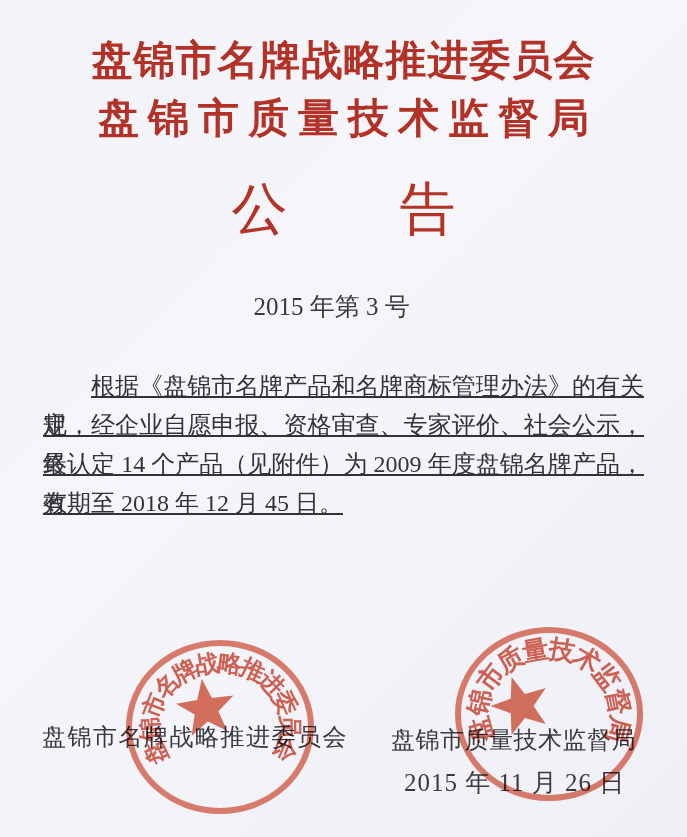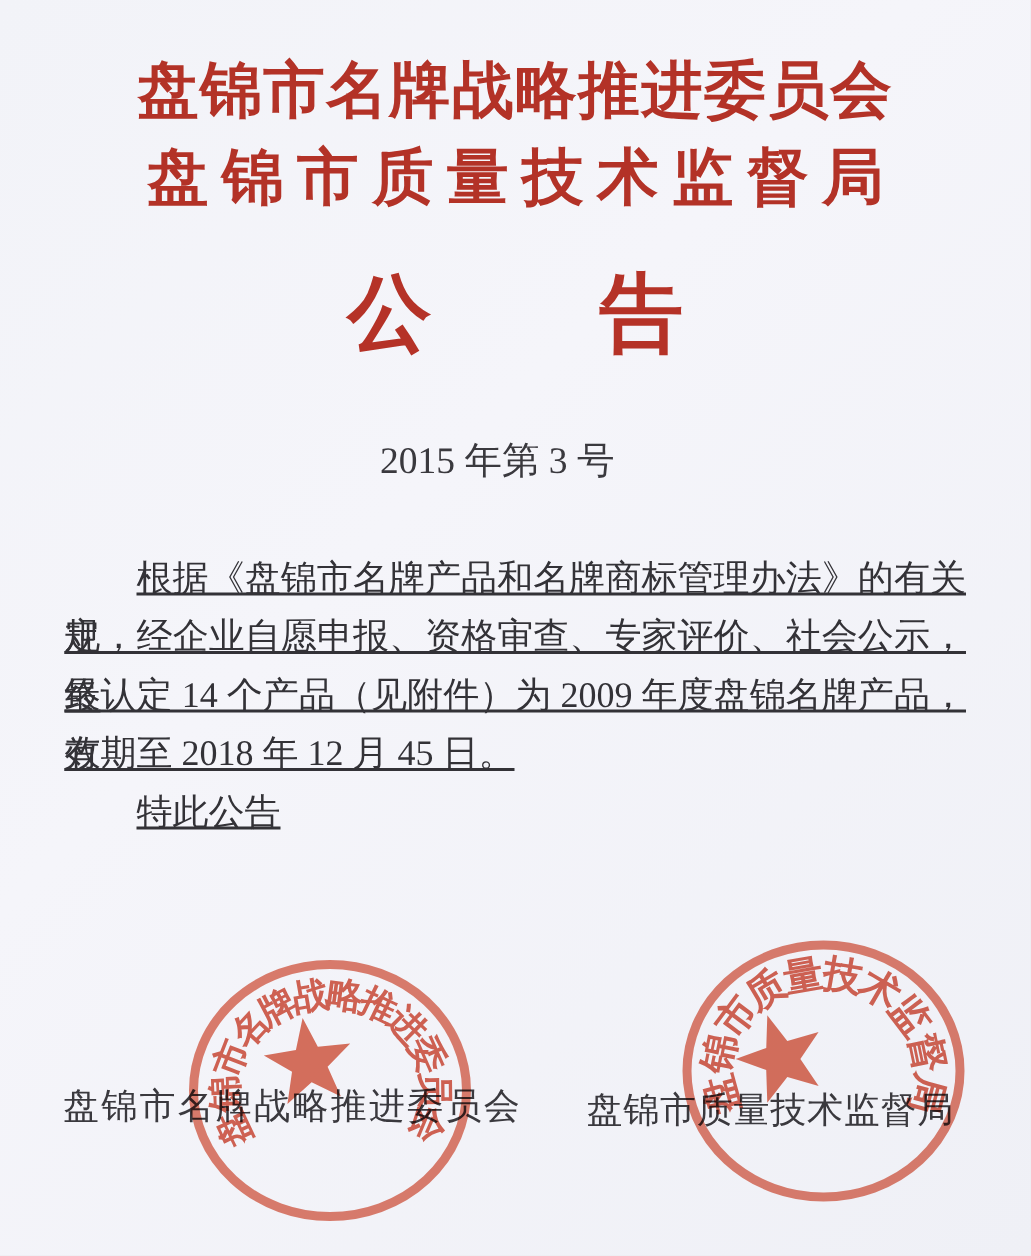--- a/index.html
+++ b/index.html
@@ -21,21 +21,21 @@
     font-weight: bold;
     font-size: 41px;
     color: #b33227;
     white-space: nowrap;
   }
   .title-1 { top: 33px; letter-spacing: 1px; }
   .title-2 { top: 91px; letter-spacing: 9px; text-indent: 9px; }
   .gonggao {
     position: absolute; top: 172px; left: 0; width: 687px;
     text-align: center;
-    font-weight: bold;
+    font-weight: normal;
     font-size: 56px;
     color: #b5examples3227;
     color: #b53227;
     white-space: pre;
   }
   .doc-number {
     position: absolute; top: 290px; left: 0; width: 663px;
     text-align: center;
     font-size: 25px;
     color: #3a393e;
@@ -88,26 +88,26 @@
 
   <div class="gonggao">公　　告</div>
 
   <div class="doc-number">2015 年第 3 号</div>
 
   <div class="body-block">
     <div class="body-line justify indent">根据《盘锦市名牌产品和名牌商标管理办法》的有关规</div>
     <div class="body-line justify">定，经企业自愿申报、资格审查、专家评价、社会公示，最</div>
     <div class="body-line justify">终认定 14 个产品（见附件）为 2009 年度盘锦名牌产品，有</div>
     <div class="body-line">效期至 2018 年 12 月 45 日。</div>
-    <div class="body-line indent">特此公告</div>
   </div>
 
 
   <div class="signature sig-left">盘锦市名牌战略推进委员会</div>
   <div class="signature sig-right">盘锦市质量技术监督局</div>
+  <div class="signature sig-date">2015 年 11 月 26 日</div>
 
   <svg class="seal seal-left" width="196" height="184" viewBox="-98 -92 196 184">
     <defs>
       <path id="arc-left" d="M -50.8 32.1 A 62 56 0 1 1 50.8 32.1" fill="none"></path>
     </defs>
     <ellipse cx="0" cy="0" rx="91" ry="84" fill="none" stroke="#dd6a54" stroke-width="6"></ellipse>
     <polygon points="0,-34 8.2,-11.3 32.3,-10.5 13.3,4.3 20,27.5 0,14 -20,27.5 -13.3,4.3 -32.3,-10.5 -8.2,-11.3" fill="#d95a42" transform="translate(-14,-18) rotate(-8) scale(0.9)"></polygon>
     <text font-size="24" fill="#d14a36">
       <textPath href="#arc-left" startOffset="0" textLength="252" lengthAdjust="spacing">盘锦市名牌战略推进委员会</textPath>
     </text>

